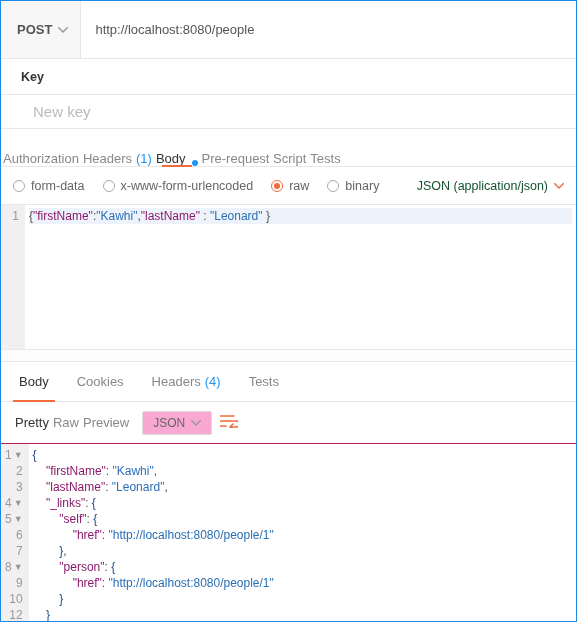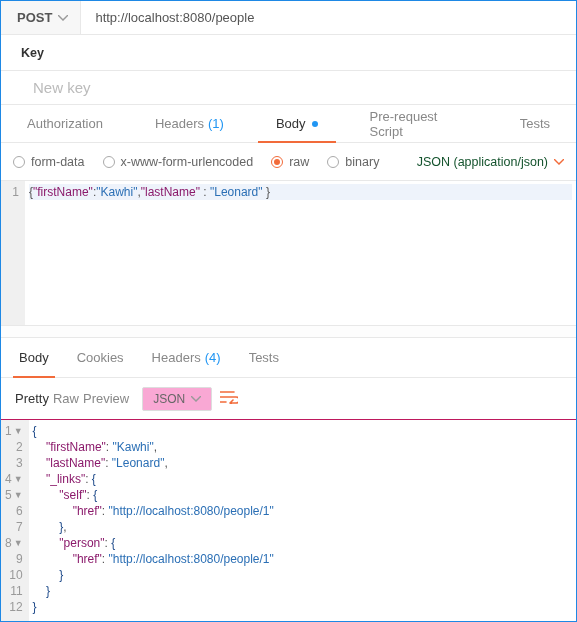--- a/index.html
+++ b/index.html
@@ -1,24 +1,24 @@
 <!DOCTYPE html>
 <html><head>
 <meta charset="utf-8">
 <style>
 * { margin:0; padding:0; box-sizing:border-box; font-family:"Segoe UI",Arial,sans-serif; }
 body { background:#fff; width:577px; height:622px; overflow:hidden; border:1px solid #1e88e5; }
-.top-bar { display:flex; height:34px; border-bottom:1px solid #e8e8e8; }
+.top-bar { display:flex; height:58px; border-bottom:1px solid #e8e8e8; }
 .method { display:flex; align-items:center; padding:0 12px 0 16px; background:#f7f7f7; color:#555; font-weight:600; font-size:13px; border-right:1px solid #e8e8e8; }
 .method svg { margin-left:6px; }
 .url { flex:1; display:flex; align-items:center; padding:0 14px; color:#555; font-size:13px; }
 .key-row { height:36px; border-bottom:1px solid #e8e8e8; display:flex; align-items:center; padding-left:20px; font-weight:600; font-size:12.5px; color:#333; }
 .newkey-row { height:34px; border-bottom:1px solid #e8e8e8; display:flex; align-items:center; padding-left:32px; font-size:15px; color:#bbb; }
 .tabs { display:flex; align-items:center; height:38px; border-bottom:1px solid #e8e8e8; font-size:13px; }
-.tab { padding:0 26px; height:100%; display:flex; align-items:center; color:#888; cursor:pointer; position:relative; }
+.tab { padding:0 2px; height:100%; display:flex; align-items:flex-end; color:#888; cursor:pointer; position:relative; }
 .tab.active { color:#333; }
 .tab.active::after { content:""; position:absolute; bottom:-1px; left:8px; right:8px; height:2px; background:#f26b3a; }
 .tab .count { color:#2196f3; margin-left:4px; }
 .tab .dot { width:6px; height:6px; border-radius:50%; background:#2196f3; margin-left:6px; }
 .body-opts { display:flex; align-items:center; height:38px; border-bottom:1px solid #e8e8e8; padding:0 12px; font-size:12.5px; }
 .radio-opt { display:flex; align-items:center; margin-right:18px; color:#666; cursor:pointer; }
 .radio-opt .r { width:12px; height:12px; border:1px solid #aaa; border-radius:50%; margin-right:6px; display:flex; align-items:center; justify-content:center; }
 .radio-opt.sel .r { border-color:#f26b3a; }
 .radio-opt.sel .r::after { content:""; width:6px; height:6px; border-radius:50%; background:#f26b3a; }
 .content-type { margin-left:auto; color:#14532d; display:flex; align-items:center; cursor:pointer; }
@@ -163,17 +163,17 @@
       <div class="ln">1<span class="fold">▼</span></div>
       <div class="ln">2</div>
       <div class="ln">3</div>
       <div class="ln">4<span class="fold">▼</span></div>
       <div class="ln">5<span class="fold">▼</span></div>
       <div class="ln">6</div>
       <div class="ln">7</div>
       <div class="ln">8<span class="fold">▼</span></div>
       <div class="ln">9</div>
       <div class="ln">10</div>
-      <div class="ln">11</div>
+      <div class="ln">12</div>
       <div class="ln">12</div>
     </div>
   <div class="code" id="resp-code"><div class="cl"><span class="tok-b">{</span></div><div class="cl">    <span class="tok-k">"firstName"</span><span class="tok-p">: </span><span class="tok-s">"Kawhi"</span><span class="tok-p">,</span></div><div class="cl">    <span class="tok-k">"lastName"</span><span class="tok-p">: </span><span class="tok-s">"Leonard"</span><span class="tok-p">,</span></div><div class="cl">    <span class="tok-k">"_links"</span><span class="tok-p">: </span><span class="tok-b">{</span></div><div class="cl">        <span class="tok-k">"self"</span><span class="tok-p">: </span><span class="tok-b">{</span></div><div class="cl">            <span class="tok-k">"href"</span><span class="tok-p">: </span><span class="tok-s">"http://localhost:8080/people/1"</span></div><div class="cl">        <span class="tok-b">}</span><span class="tok-p">,</span></div><div class="cl">        <span class="tok-k">"person"</span><span class="tok-p">: </span><span class="tok-b">{</span></div><div class="cl">            <span class="tok-k">"href"</span><span class="tok-p">: </span><span class="tok-s">"http://localhost:8080/people/1"</span></div><div class="cl">        <span class="tok-b">}</span></div><div class="cl">    <span class="tok-b">}</span></div><div class="cl"><span class="tok-b">}</span></div></div>
 </div>
 
 </body></html>

